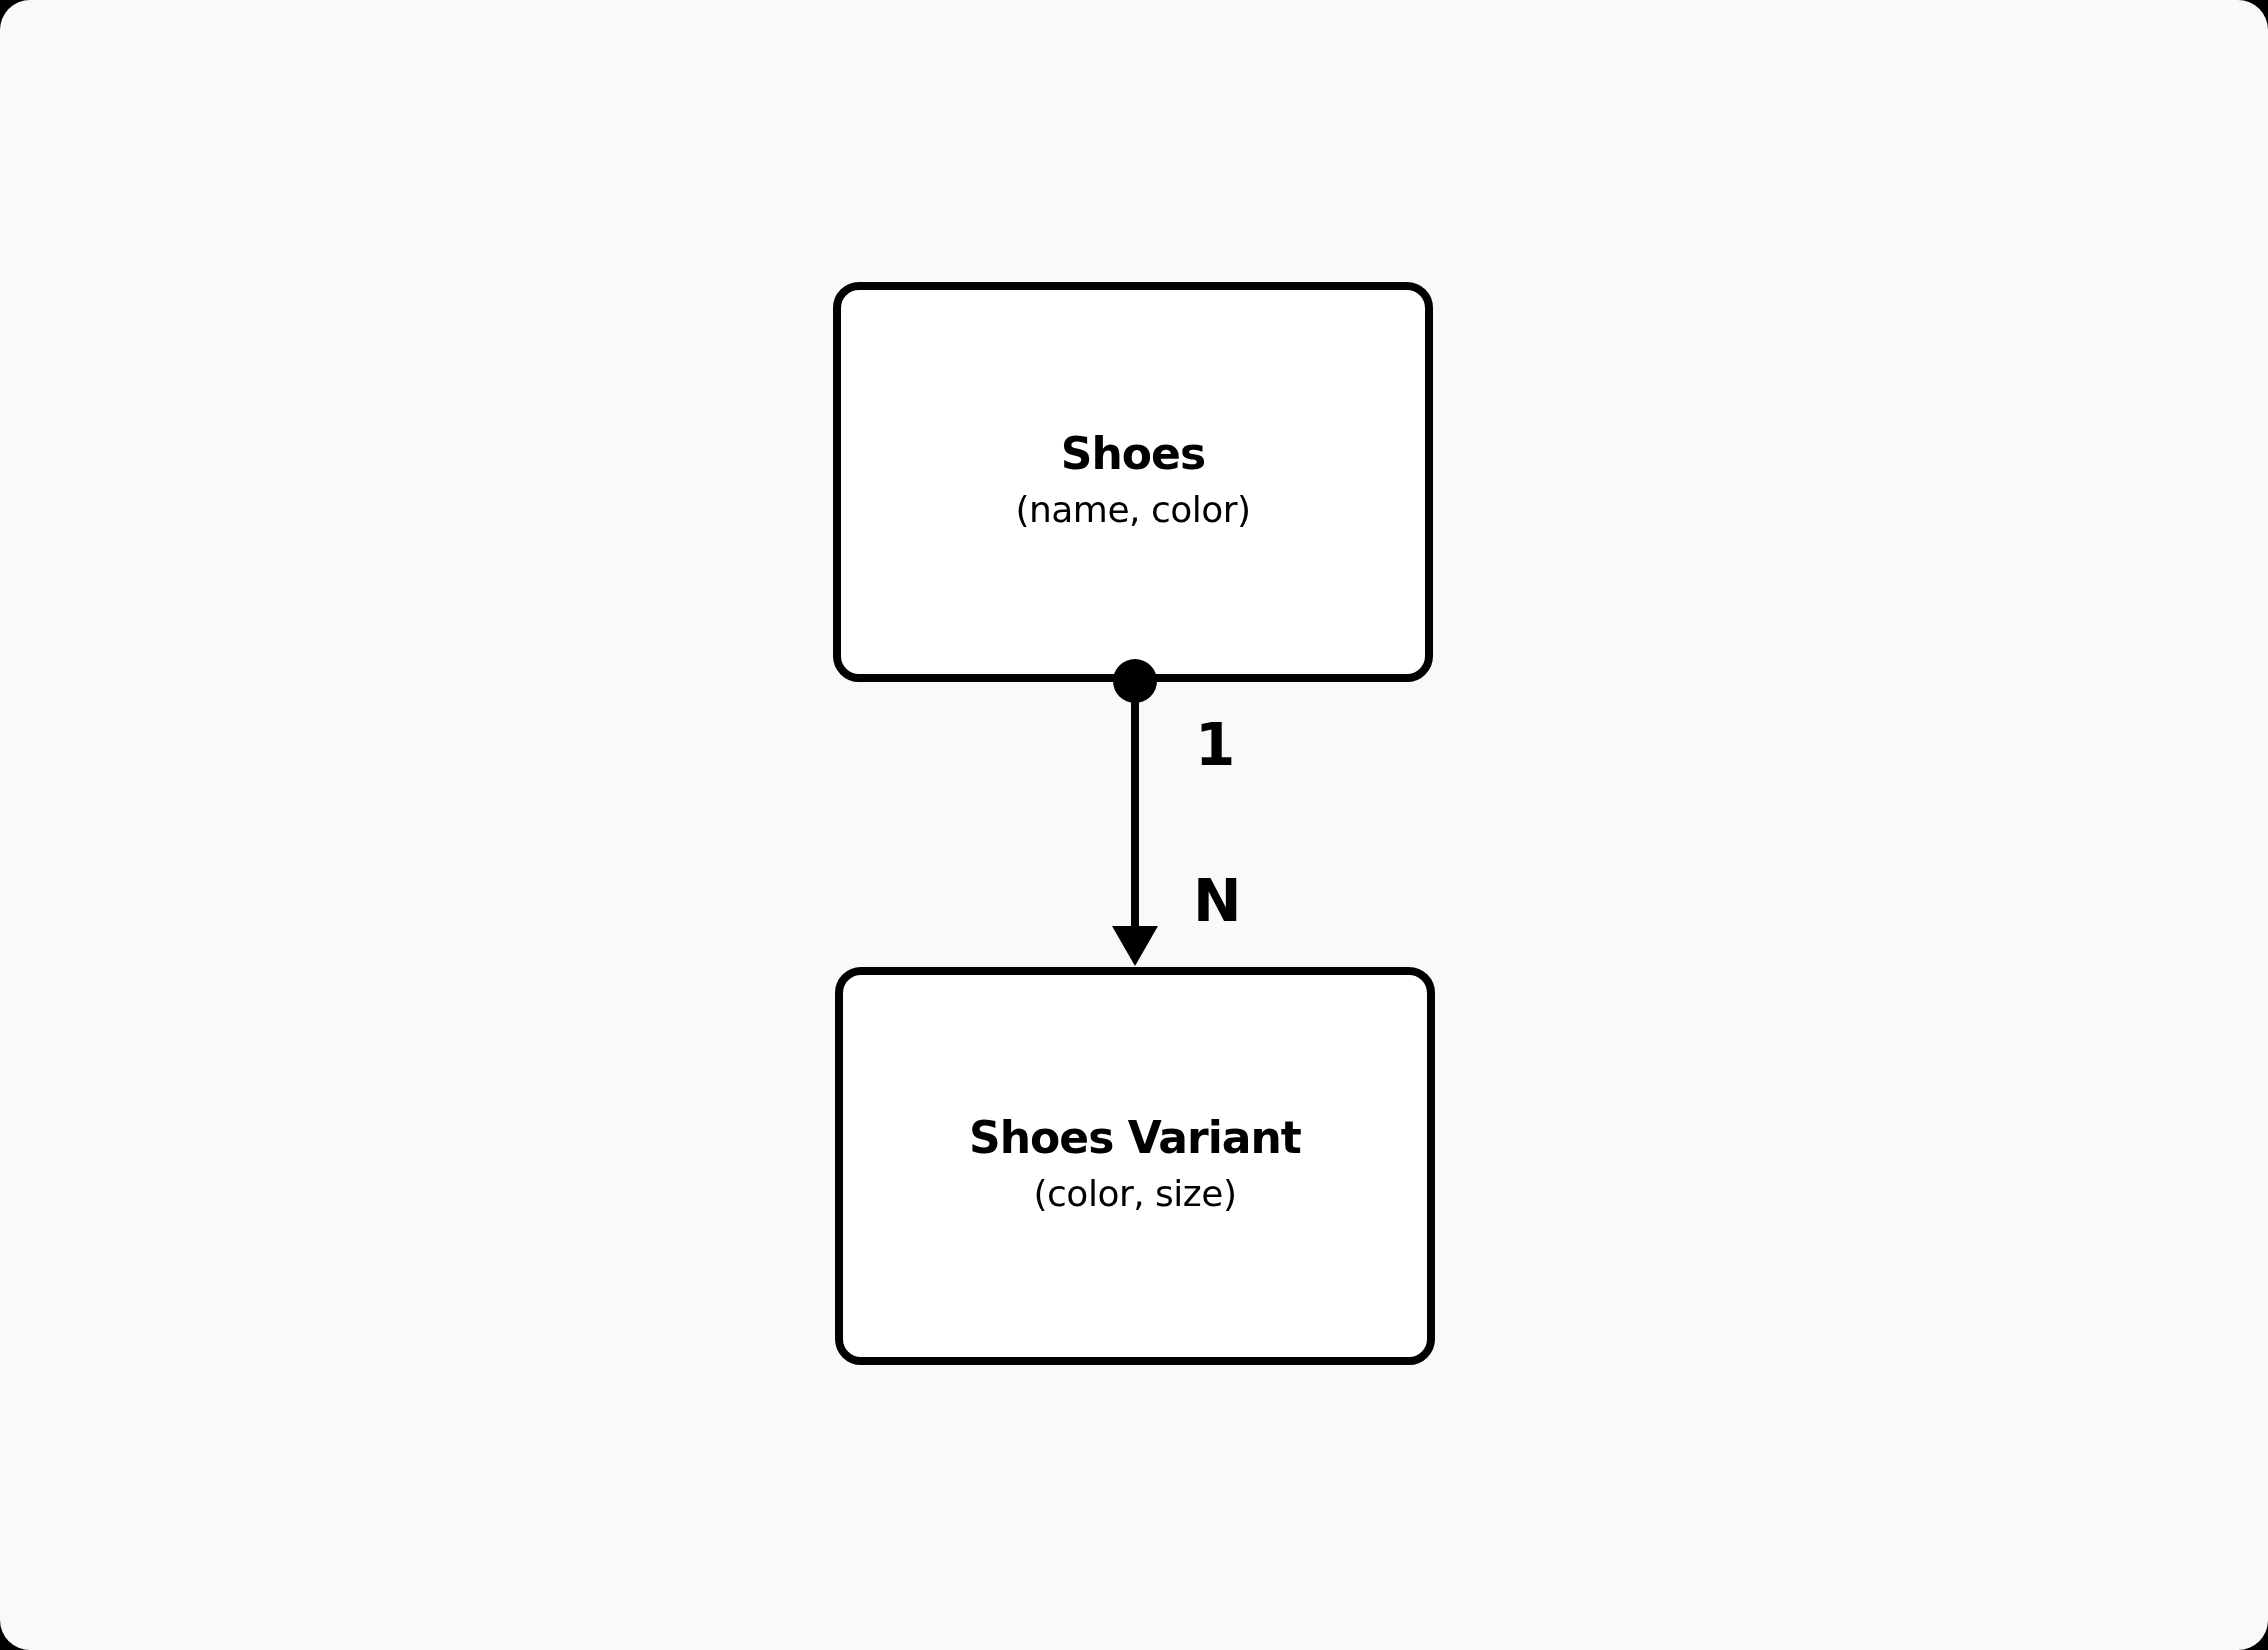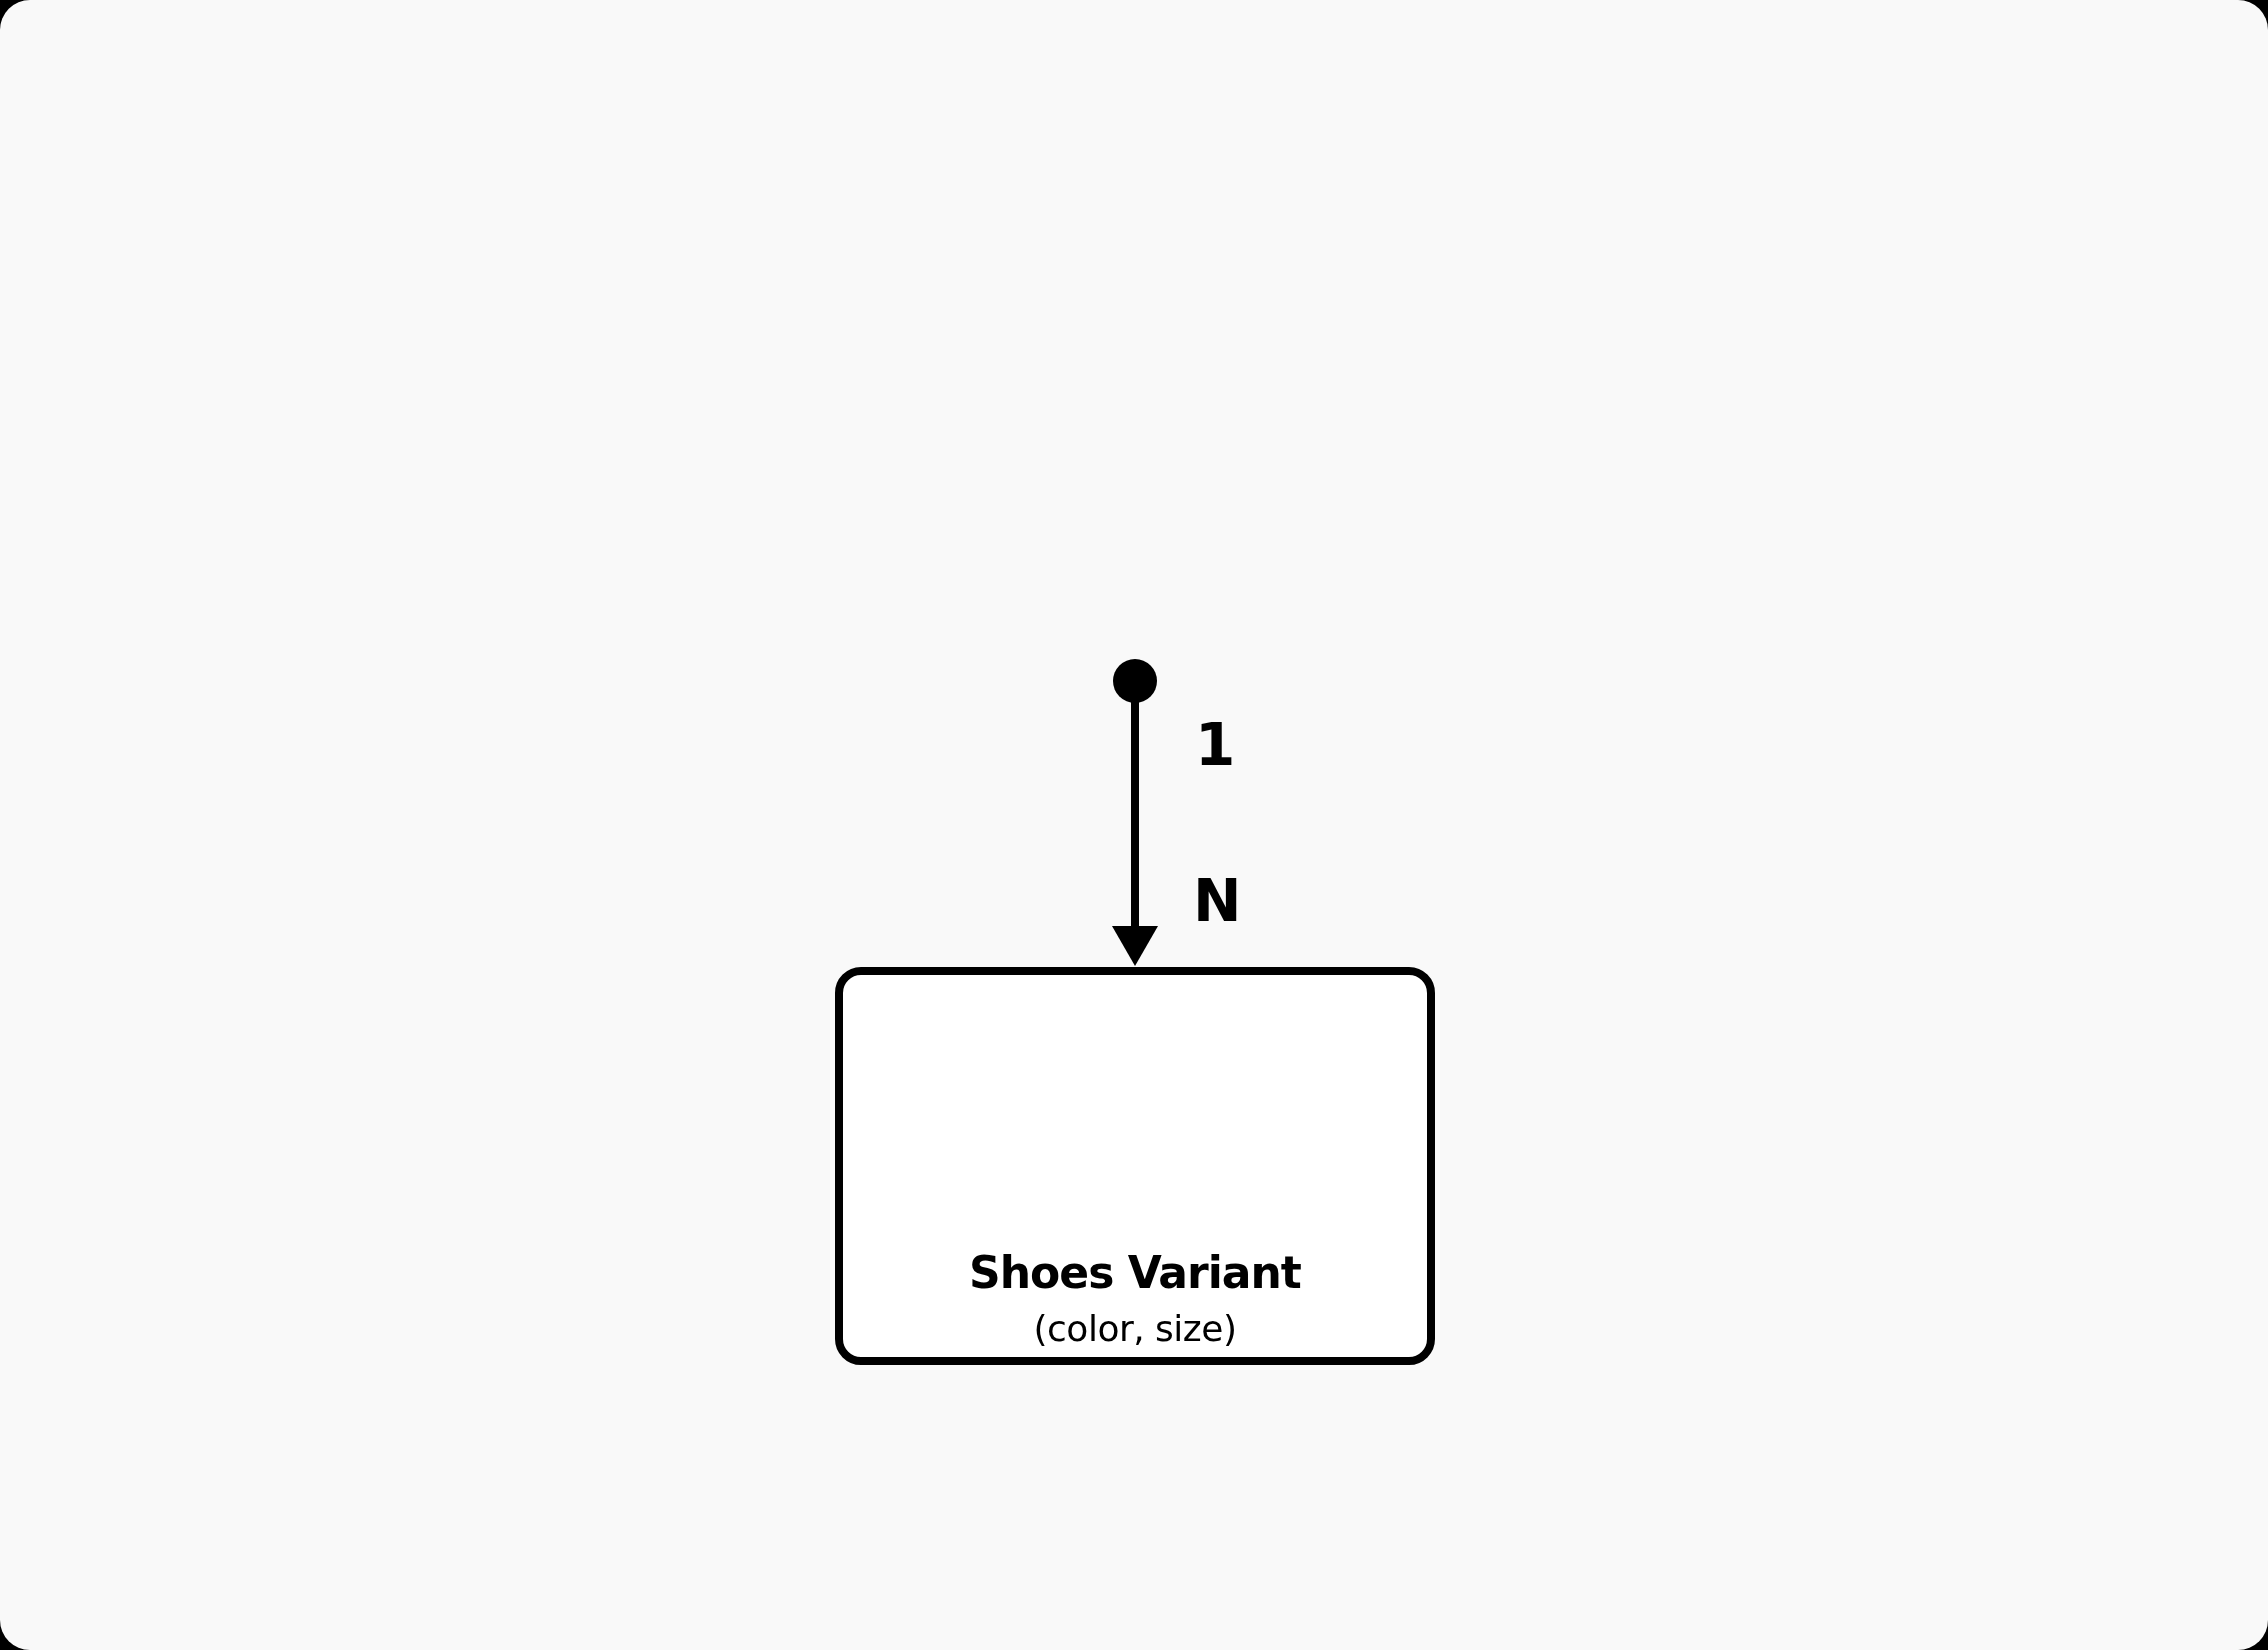--- a/index.html
+++ b/index.html
@@ -10,34 +10,38 @@
   }
   .entity {
     position: absolute; box-sizing: border-box;
     background: #ffffff; border: 8px solid #000; border-radius: 26px;
     display: flex; flex-direction: column; align-items: center; justify-content: center;
     font-family: "DejaVu Sans", sans-serif; color: #000;
   }
   .entity .title { font-weight: bold; font-size: 44px; line-height: 56px; letter-spacing: -1px; }
   .entity .attrs { font-size: 36px; line-height: 56px; letter-spacing: -0.5px; }
   #box-shoes { left: 833px; top: 282px; width: 600px; height: 400px; }
-  #box-variant { left: 835px; top: 967px; width: 600px; height: 398px; justify-content: flex-end; }
+  #box-variant { left: 835px; top: 967px; width: 600px; height: 398px; }
   svg.edges { position: absolute; left: 0; top: 0; width: 2268px; height: 1650px; pointer-events: none; }
   .card-label {
     position: absolute; font-family: "DejaVu Sans", sans-serif; font-weight: bold;
     font-size: 58px; line-height: 58px; color: #000;
   }
   #card-one { left: 1195px; top: 716px; }
   #card-many { left: 1193px; top: 872px; }
 </style>
 </head>
 <body>
 
 <div class="canvas">
 
+  <div class="entity" id="box-shoes">
+    <div class="title">Shoes</div>
+    <div class="attrs">(name, color)</div>
+  </div>
 
   <div class="entity" id="box-variant">
     <div class="title">Shoes Variant</div>
     <div class="attrs">(color, size)</div>
   </div>
 
   <svg class="edges" viewBox="0 0 2268 1650">
     <line x1="1135" y1="680" x2="1135" y2="930" stroke="#000" stroke-width="8"></line>
     <circle cx="1135" cy="681" r="22" fill="#000"></circle>
     <polygon points="1112,926 1158,926 1135,966" fill="#000"></polygon>

